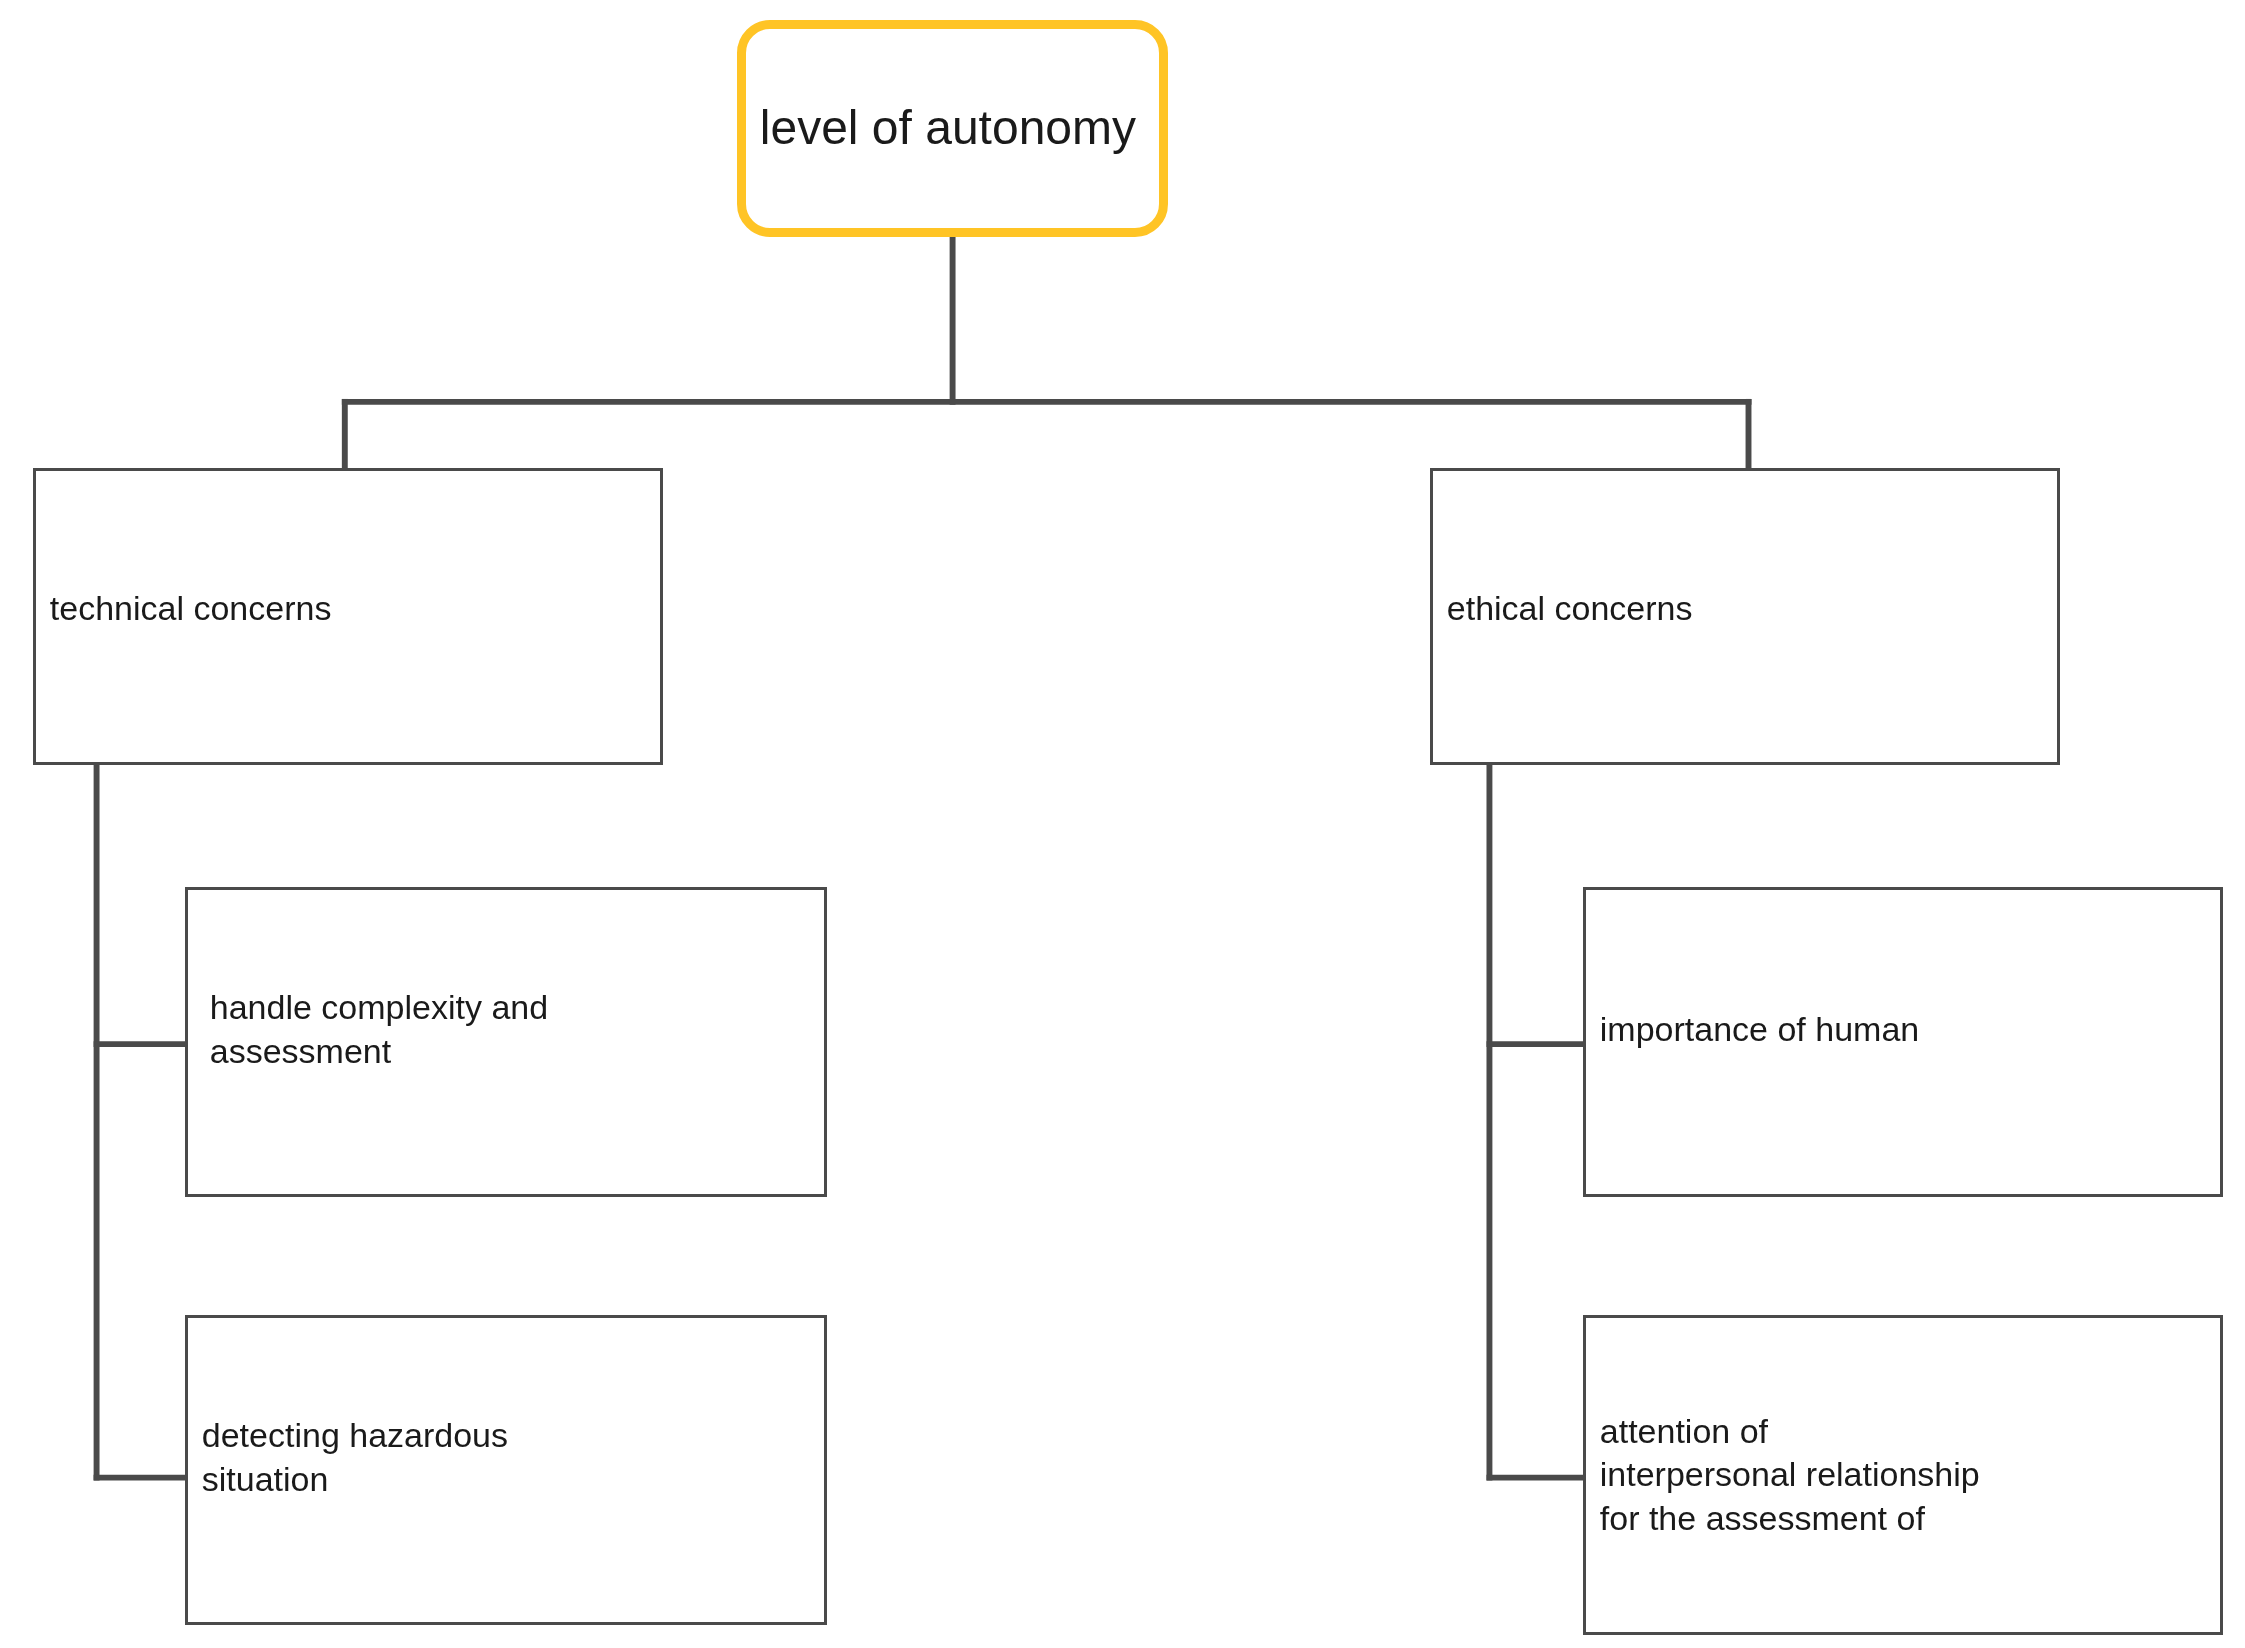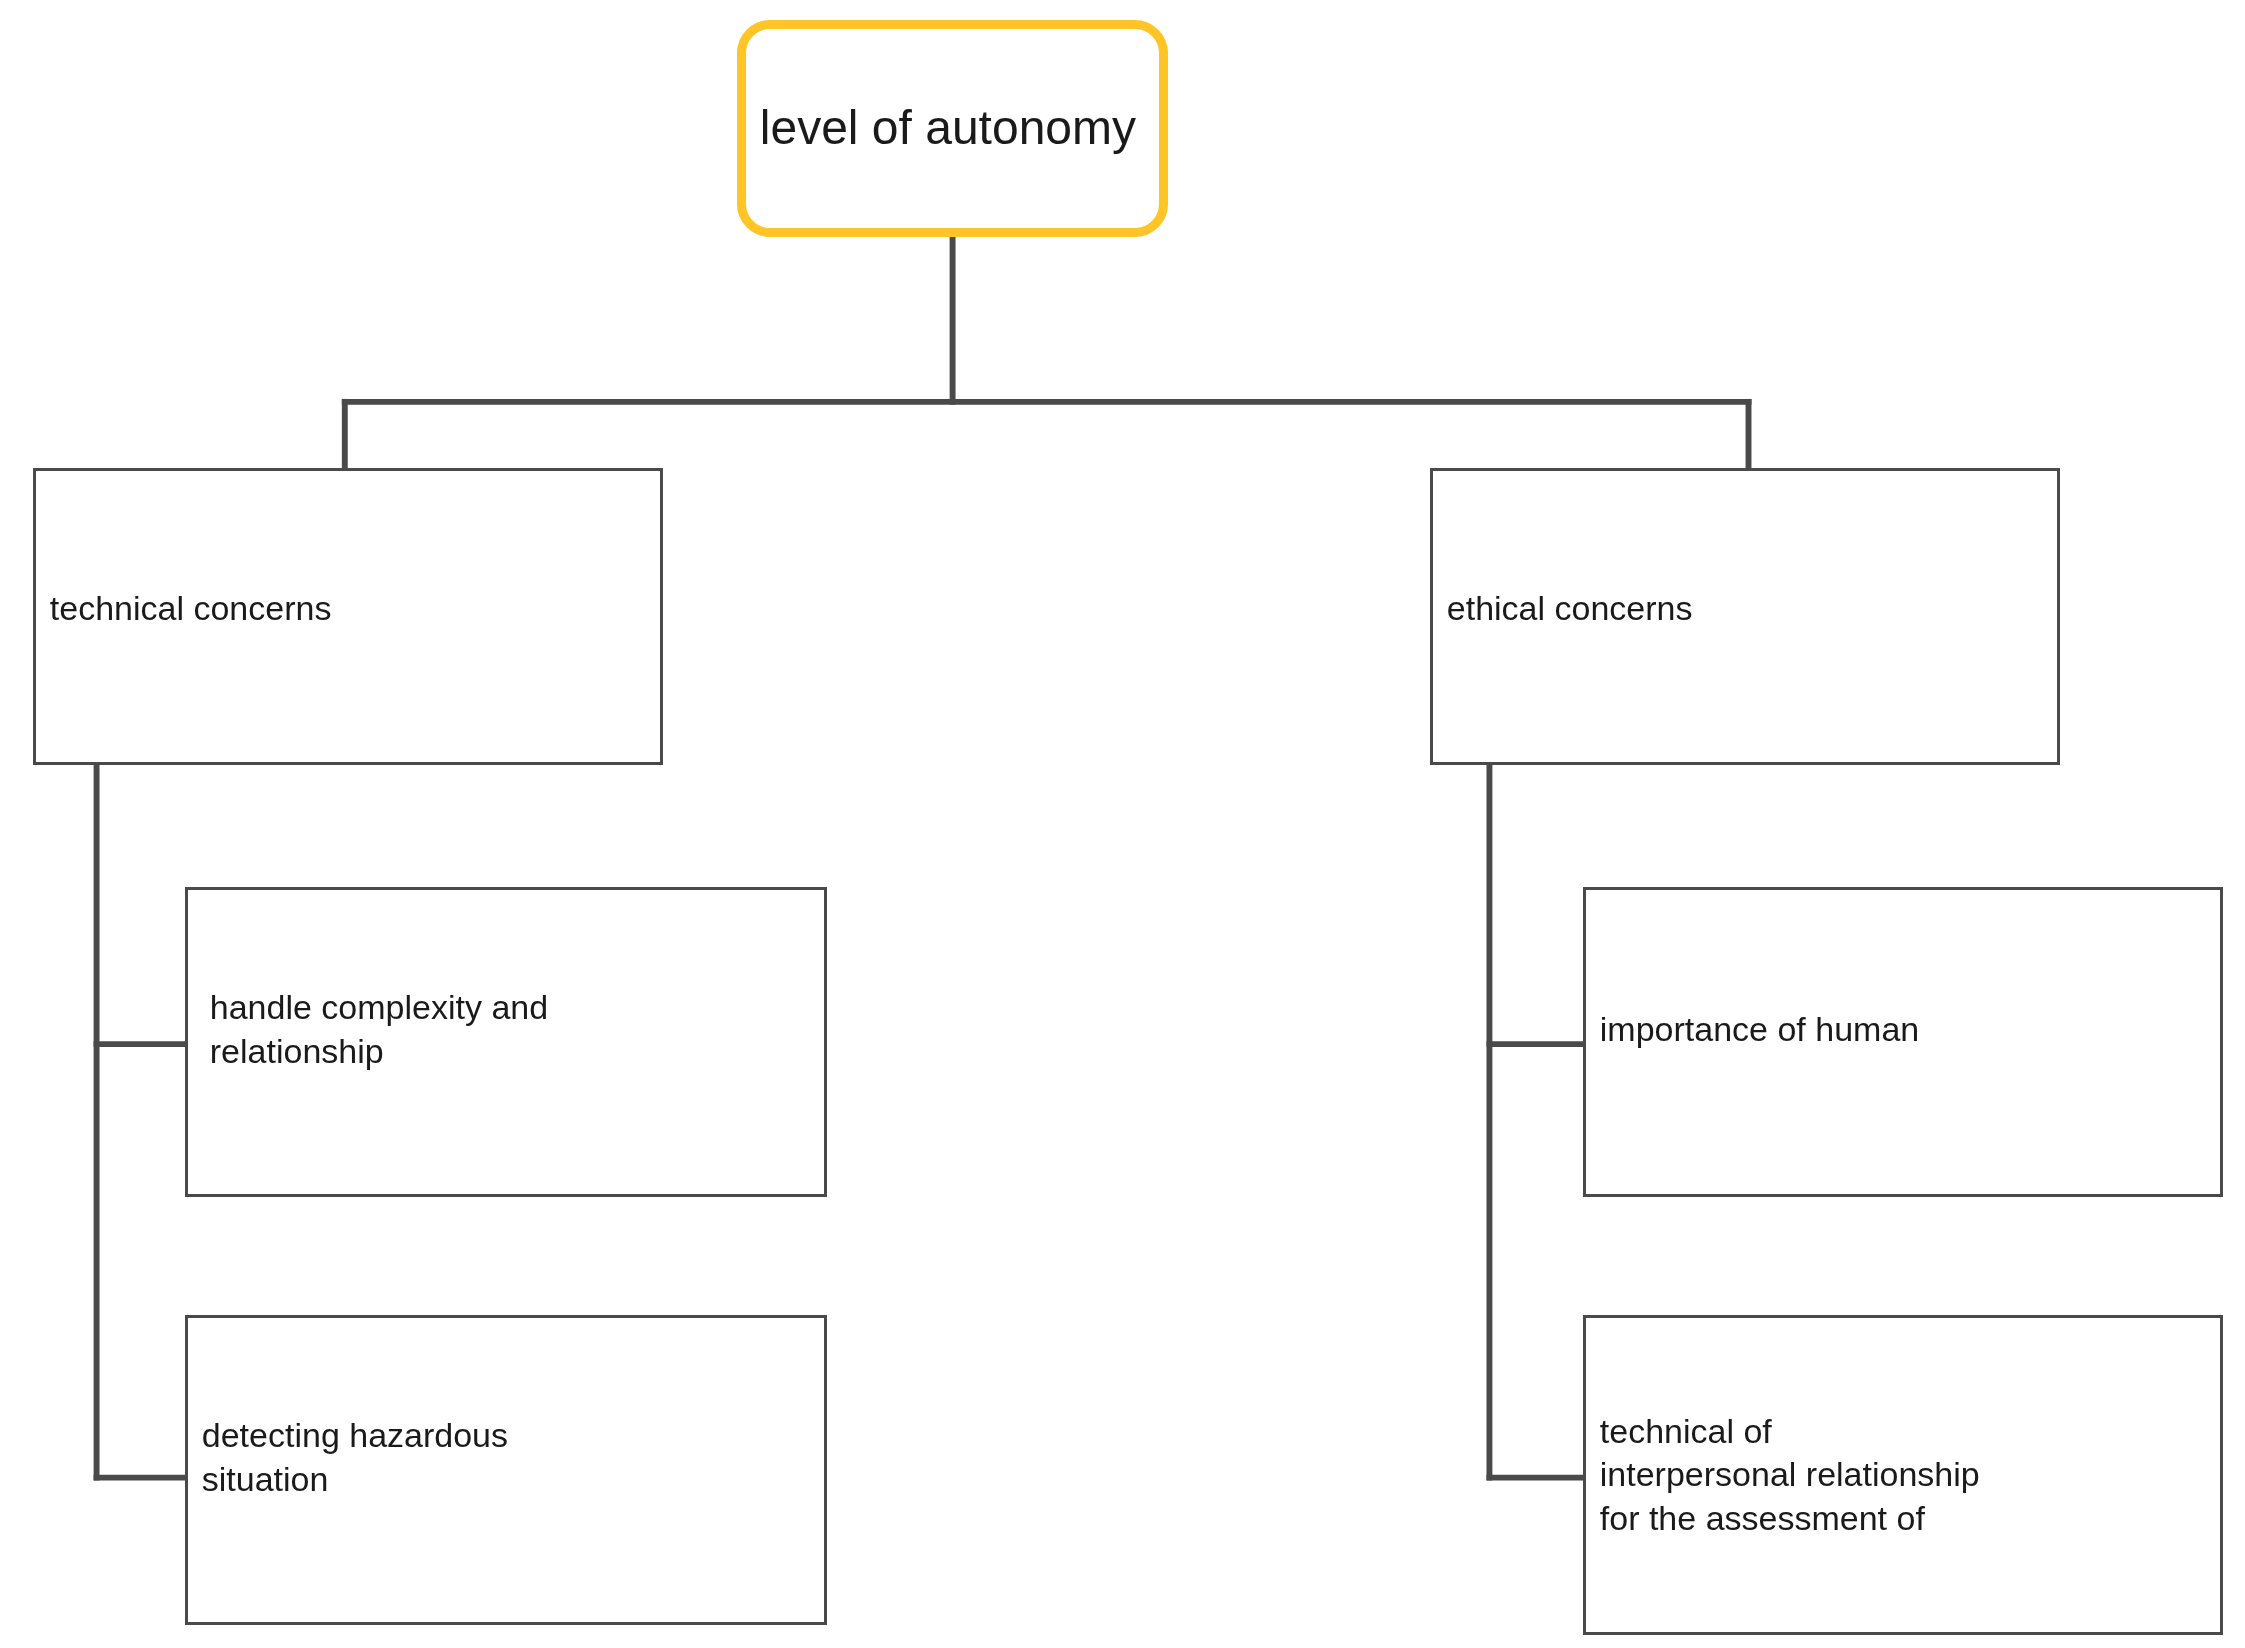--- a/index.html
+++ b/index.html
@@ -100,32 +100,32 @@
   <div class="node node-plain" id="node-technical">
     <span class="node-label">technical concerns</span>
   </div>
 
   <div class="node node-plain" id="node-ethical">
     <span class="node-label">ethical concerns</span>
   </div>
 
   <div class="node node-plain" id="node-handle">
     <span class="node-label">handle complexity and</span>
-    <span class="node-label">relationship</span>
+    <span class="node-label">assessment</span>
   </div>
 
   <div class="node node-plain" id="node-detecting">
     <span class="node-label">detecting hazardous</span>
     <span class="node-label">situation</span>
   </div>
 
   <div class="node node-plain" id="node-attention">
     <span class="node-label">importance of human</span>
   </div>
 
   <div class="node node-plain" id="node-relation">
-    <span class="node-label">technical of</span>
+    <span class="node-label">attention of</span>
     <span class="node-label">interpersonal relationship</span>
     <span class="node-label">for the assessment of</span>
   </div>
 
 </div>
 
 
 </body></html>

